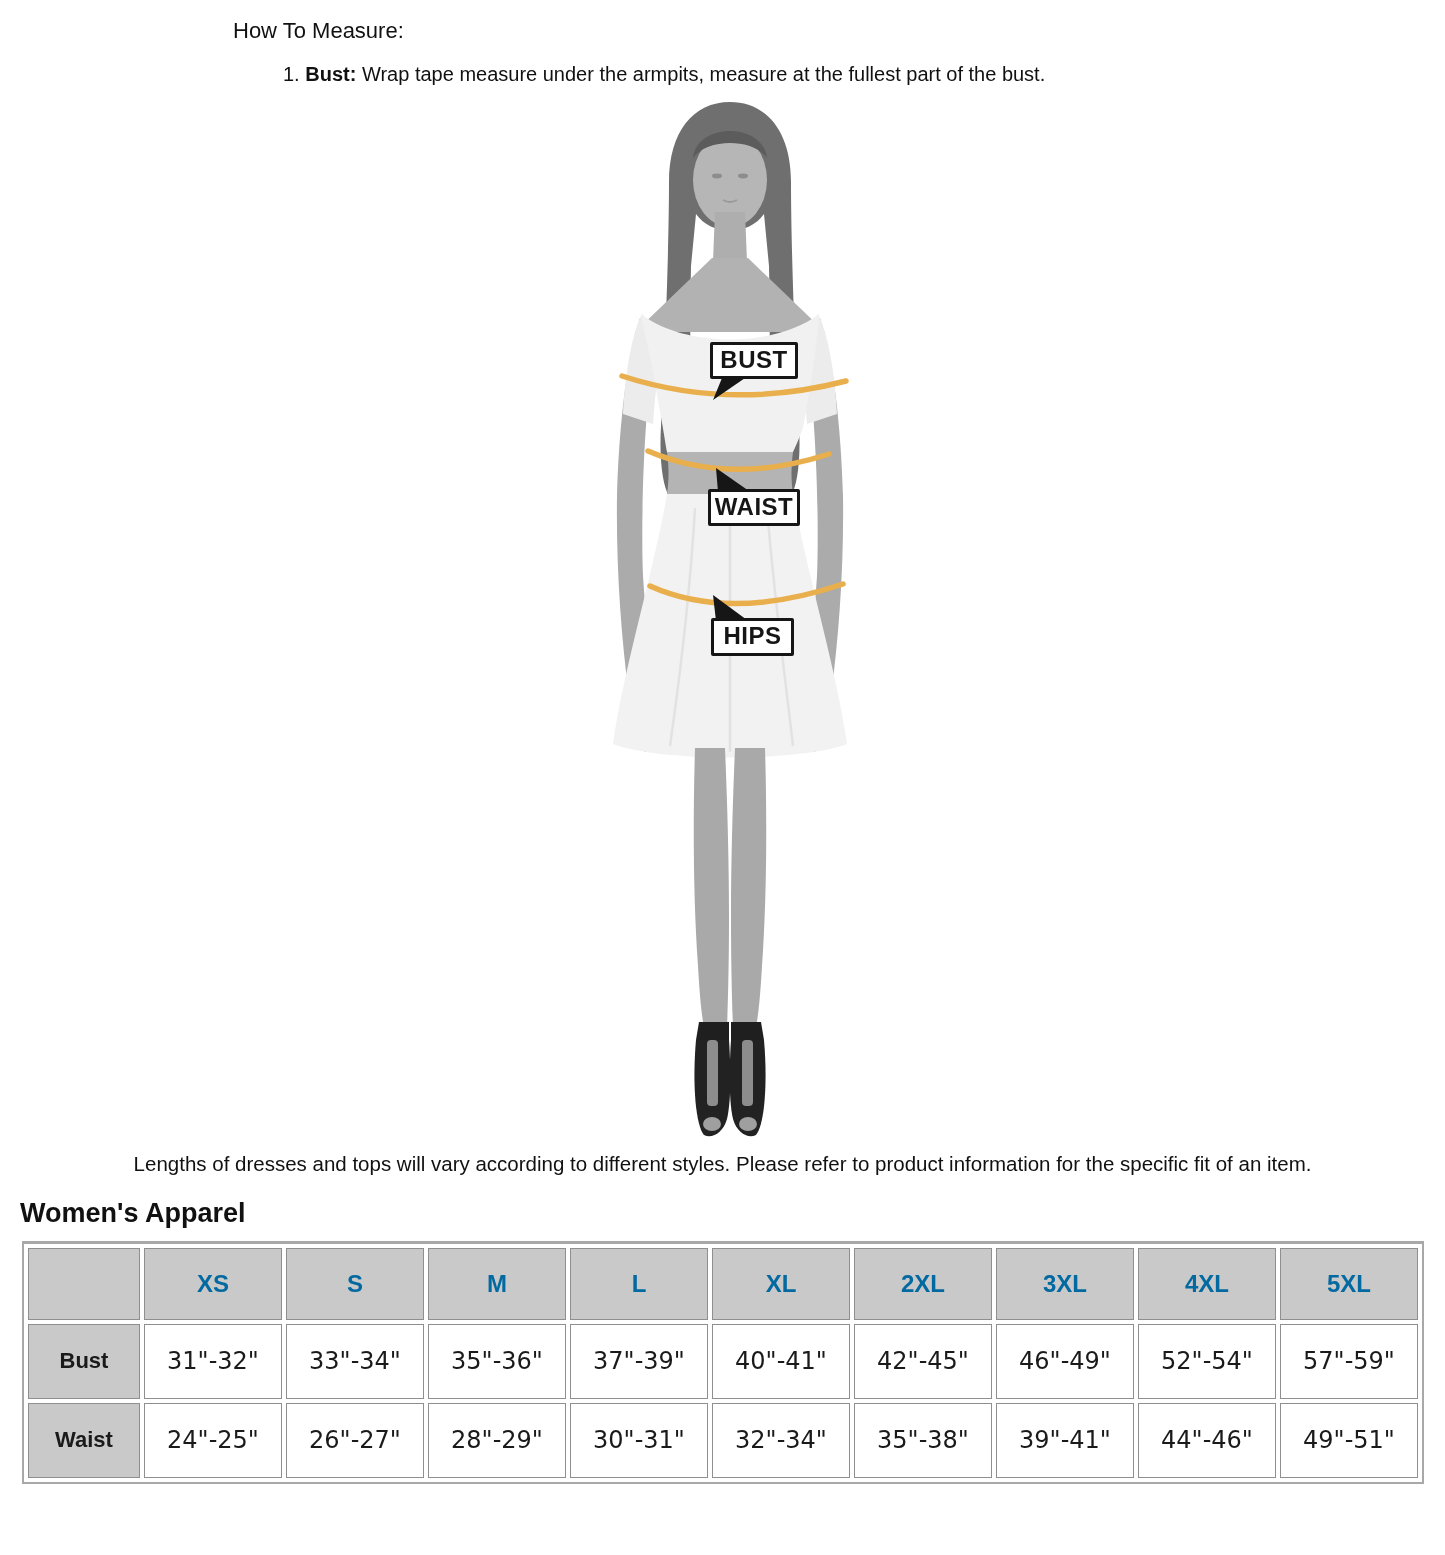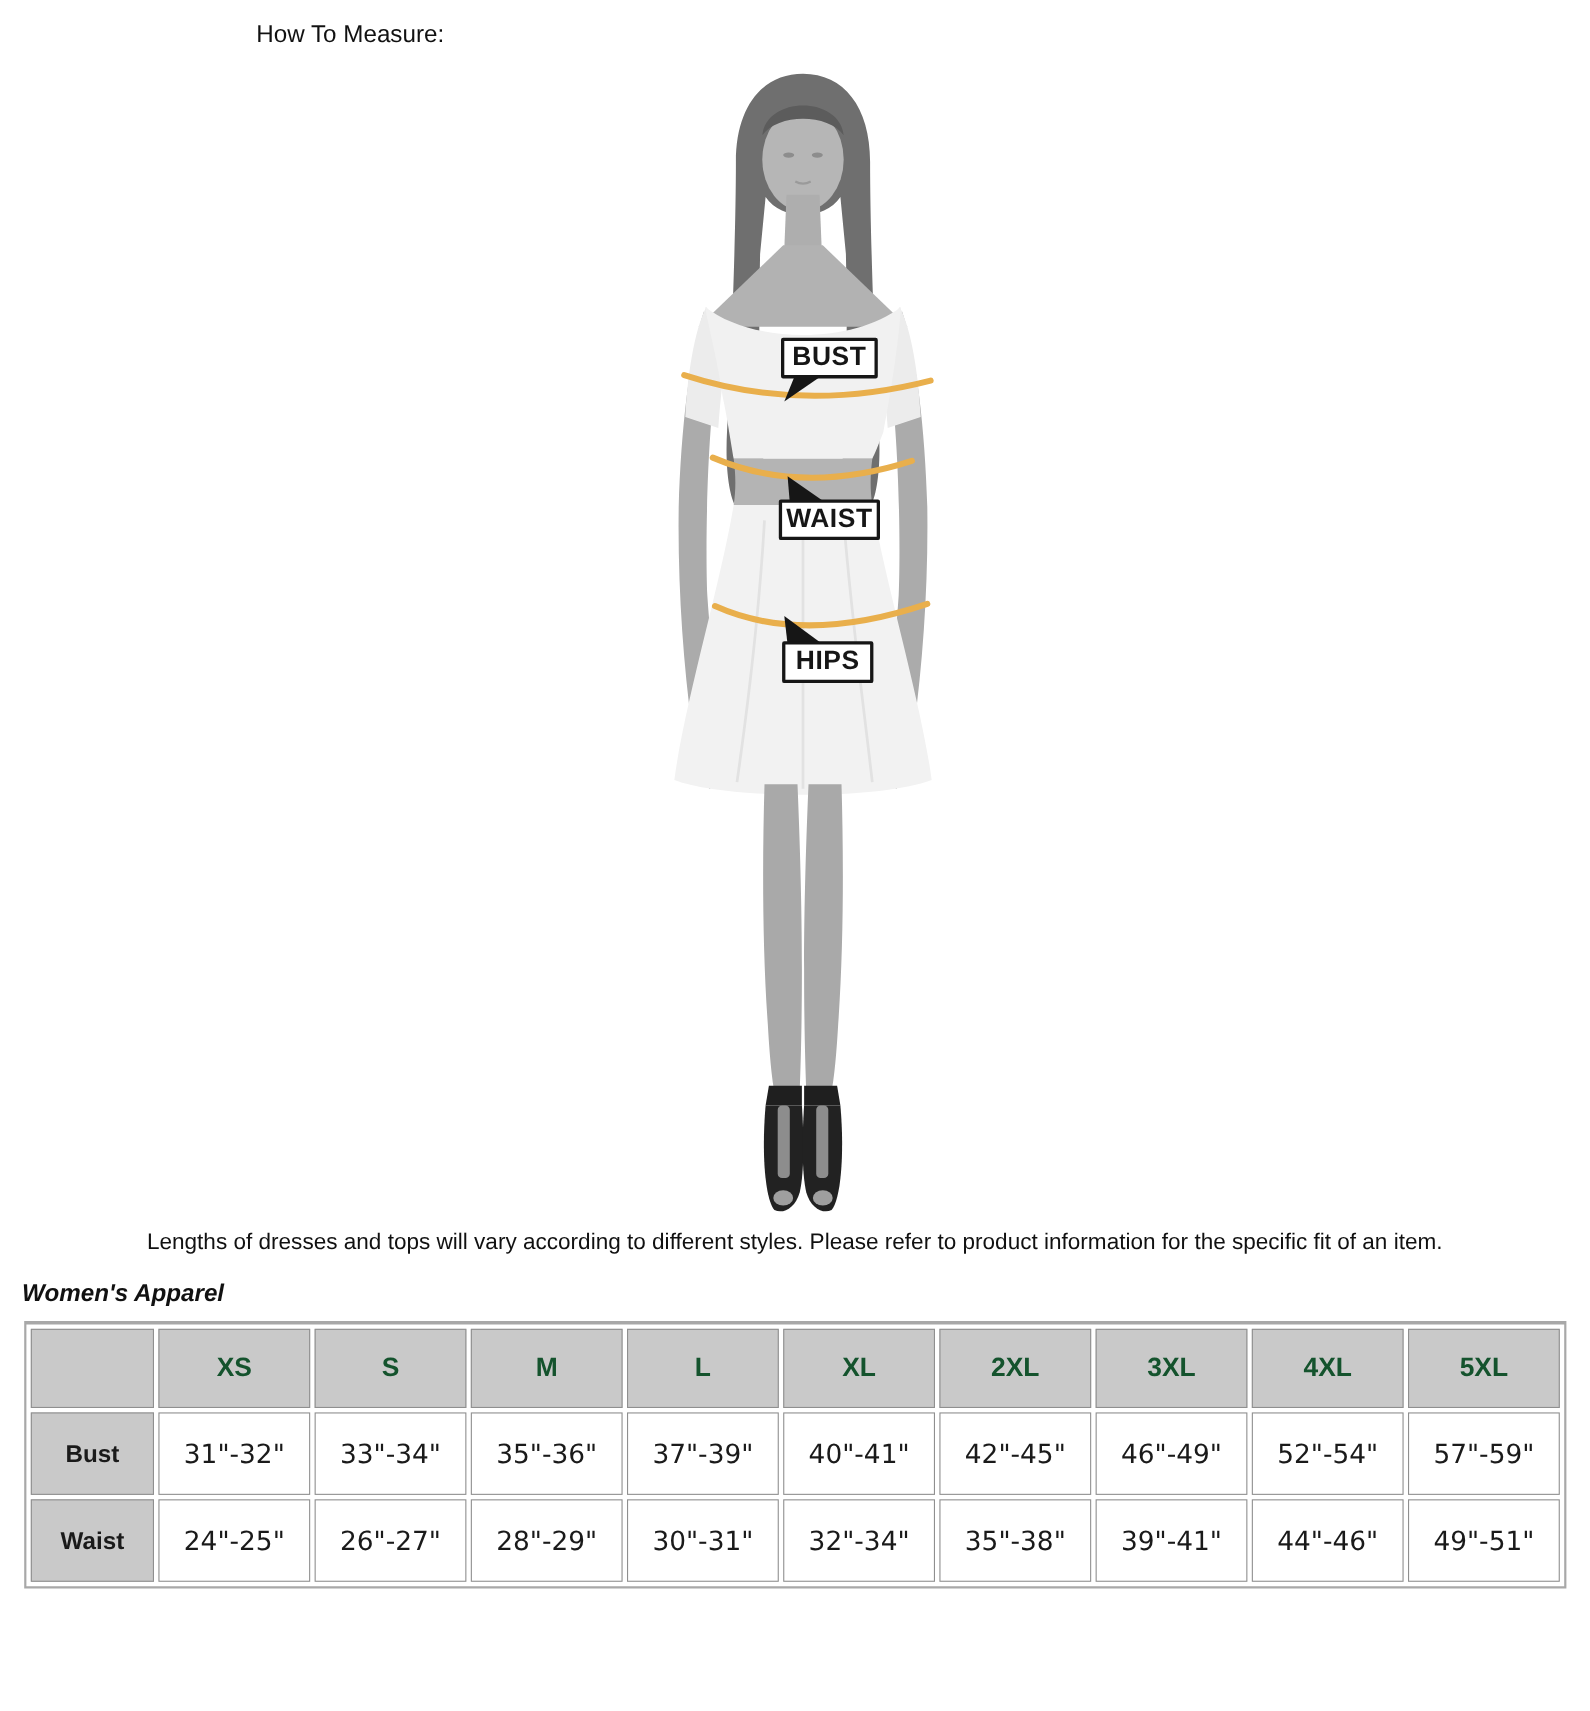--- a/index.html
+++ b/index.html
@@ -20,46 +20,49 @@
     position:absolute;background:#fff;border:3px solid #161616;color:#161616;
     font-weight:bold;font-size:24px;text-align:center;line-height:30px;
     box-sizing:border-box;border-radius:2px;letter-spacing:0.5px;
   }
   .m-label.bust{left:165px;top:246px;width:88px;height:37px;}
   .m-label.waist{left:163px;top:393px;width:92px;height:37px;}
   .m-label.hips{left:166px;top:522px;width:83px;height:38px;}
   
   .note{text-align:center;font-size:20.5px;margin:0;line-height:26px;}
   
-  .apparel-title{margin:21px 0 0 20px;font-size:22px;font-weight:bold;font-style:italic;}
+  .apparel-title{margin:21px 0 0 20px;font-size:27px;font-weight:bold;}
   .size-table{
     margin:12px 0 0 22px;border-collapse:separate;border-spacing:4px;
     table-layout:fixed;width:1402px;background:#fff;
     border:2px solid #a8a8a8;border-top-width:3px;
   }
   .size-table th,.size-table td{
     border:1px solid #8f8f8f;text-align:center;vertical-align:middle;padding:0;
   }
   .size-table thead th{
-    background:#c9c9c9;height:70px;font-size:24px;font-weight:bold;color:#14532d;
+    background:#c9c9c9;height:70px;font-size:24px;font-weight:bold;color:#0369a1;
   }
   .size-table tbody th{
     background:#c9c9c9;font-size:22px;font-weight:bold;color:#1a1a1a;
   }
   .size-table tbody td{
     background:#fff;height:73px;font-size:24px;color:#1a1a1a;
     font-family:"DejaVu Sans",sans-serif;
   }
 </style>
 </head>
 <body>
 
 <h2 class="howto-title">How To Measure:</h2>
 
 <div class="steps">
+  <div class="step">
+    <span>1. </span><b>Bust:</b><span> Wrap tape measure under the armpits, measure at the fullest part of the bust.</span>
+  </div>
 </div>
 
 <div class="figure-wrap">
   <div class="figure">
     <svg width="370" height="1055" viewBox="0 0 370 1055">
 
       <path d="M185,6 C148,6 124,36 124,86 C124,150 120,260 116,330 C114,365 118,390 124,400 L152,398 C146,330 144,250 146,170 L151,118 C166,140 204,140 219,118 L224,170 C226,250 224,330 218,398 L246,400 C252,390 256,365 254,330 C250,260 246,150 246,86 C246,36 222,6 185,6 Z" fill="#6f6f6f"></path>
 
       <ellipse cx="185" cy="84" rx="37" ry="47" fill="#b6b6b6"></ellipse>
       <ellipse cx="172" cy="80" rx="5" ry="2.4" fill="#8d8d8d"></ellipse>

